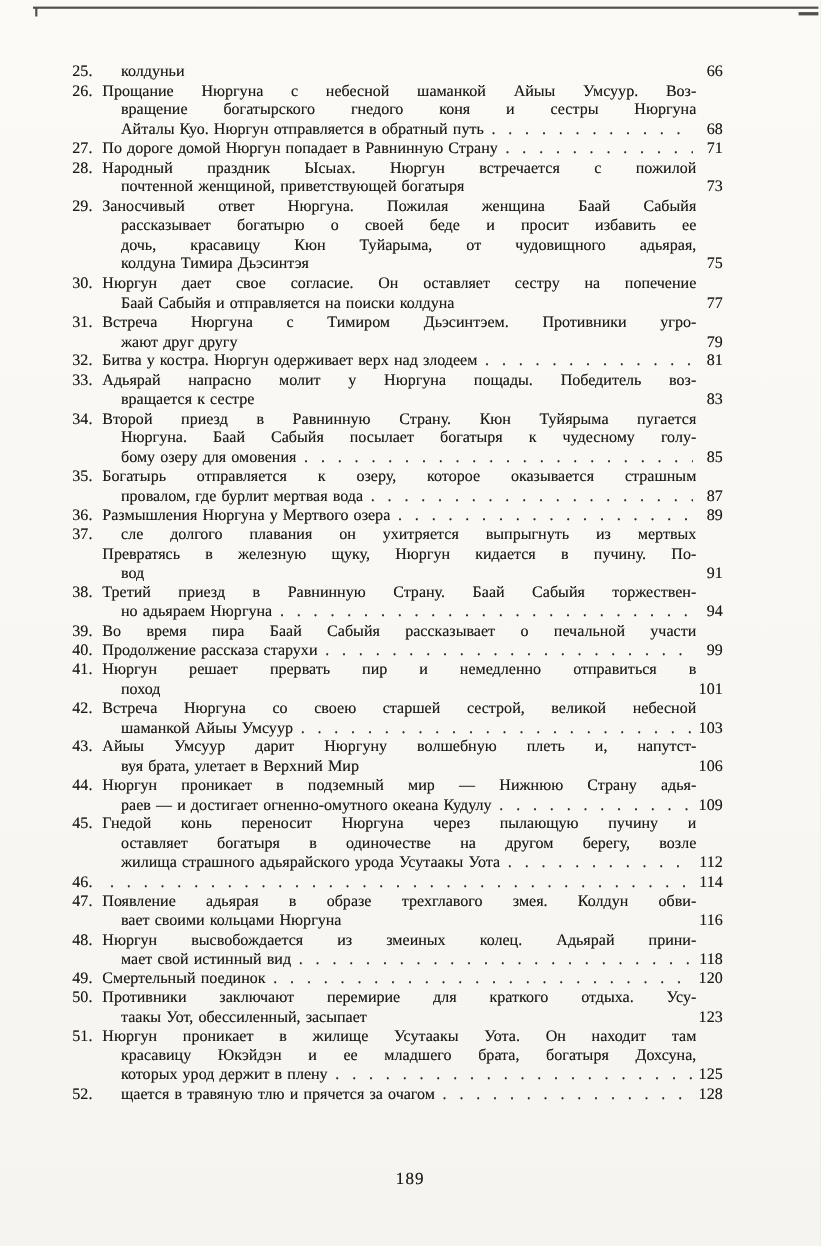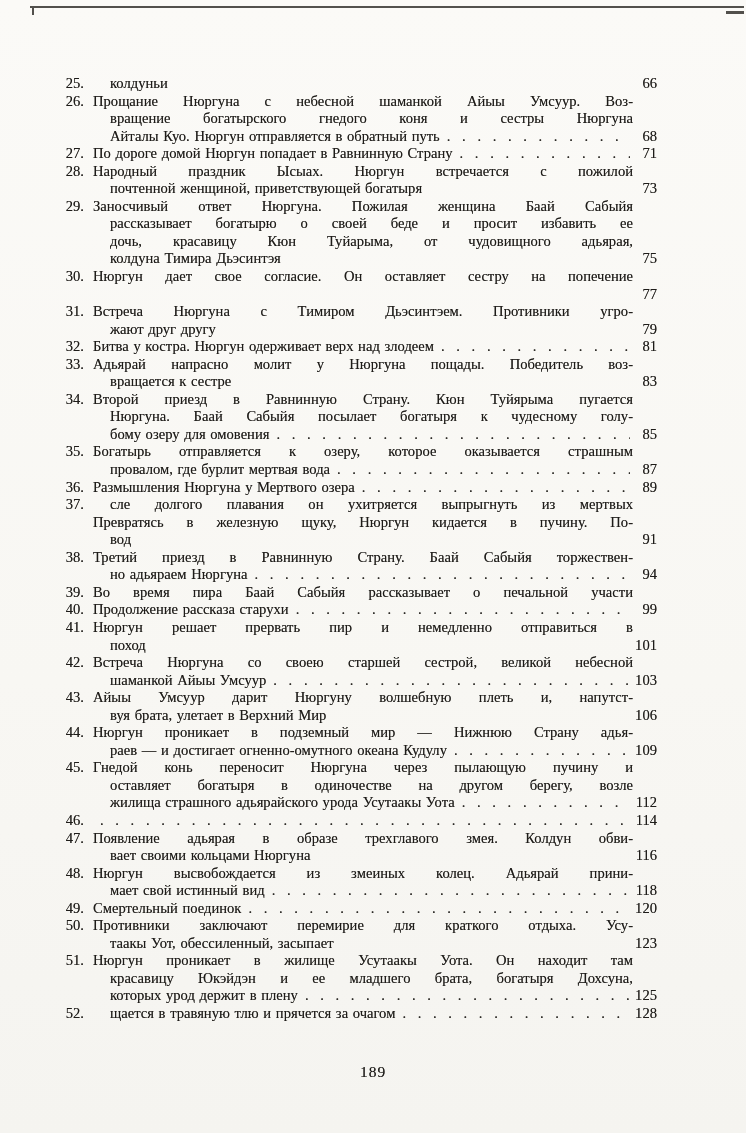--- a/index.html
+++ b/index.html
@@ -34,21 +34,21 @@
   }
   .top-rule::after {
     content: "";
     position: absolute;
     right: 0; top: 3px;
     width: 18px; height: 3px;
     background: #35332f;
   }
   .toc {
     position: absolute;
-    top: 75px;
+    top: 57px;
     left: 57px;
     width: 600px;
     font-size: 14.6px;
     line-height: 17.55px;
     text-shadow: 0 0 0.4px rgba(20,18,15,0.55);
     word-spacing: 1px;
   }
   .entry { display: flex; }
   .num {
     flex: 0 0 27px;
@@ -159,20 +159,21 @@
             <span class="pg">75</span>
           </div>
         </div>
   </div>
 
   <div class="entry">
     <div class="num">30.</div>
     <div class="body">
           <div class="line justify">Нюргун дает свое согласие. Он оставляет сестру на попечение</div>
           <div class="line last cont">
+            <span class="txt">Баай Сабыйя и отправляется на поиски колдуна</span>
             <span class="leader"></span>
             <span class="pg">77</span>
           </div>
         </div>
   </div>
 
   <div class="entry">
     <div class="num">31.</div>
     <div class="body">
           <div class="line justify">Встреча Нюргуна с Тимиром Дьэсинтэем. Противники угро-</div>

